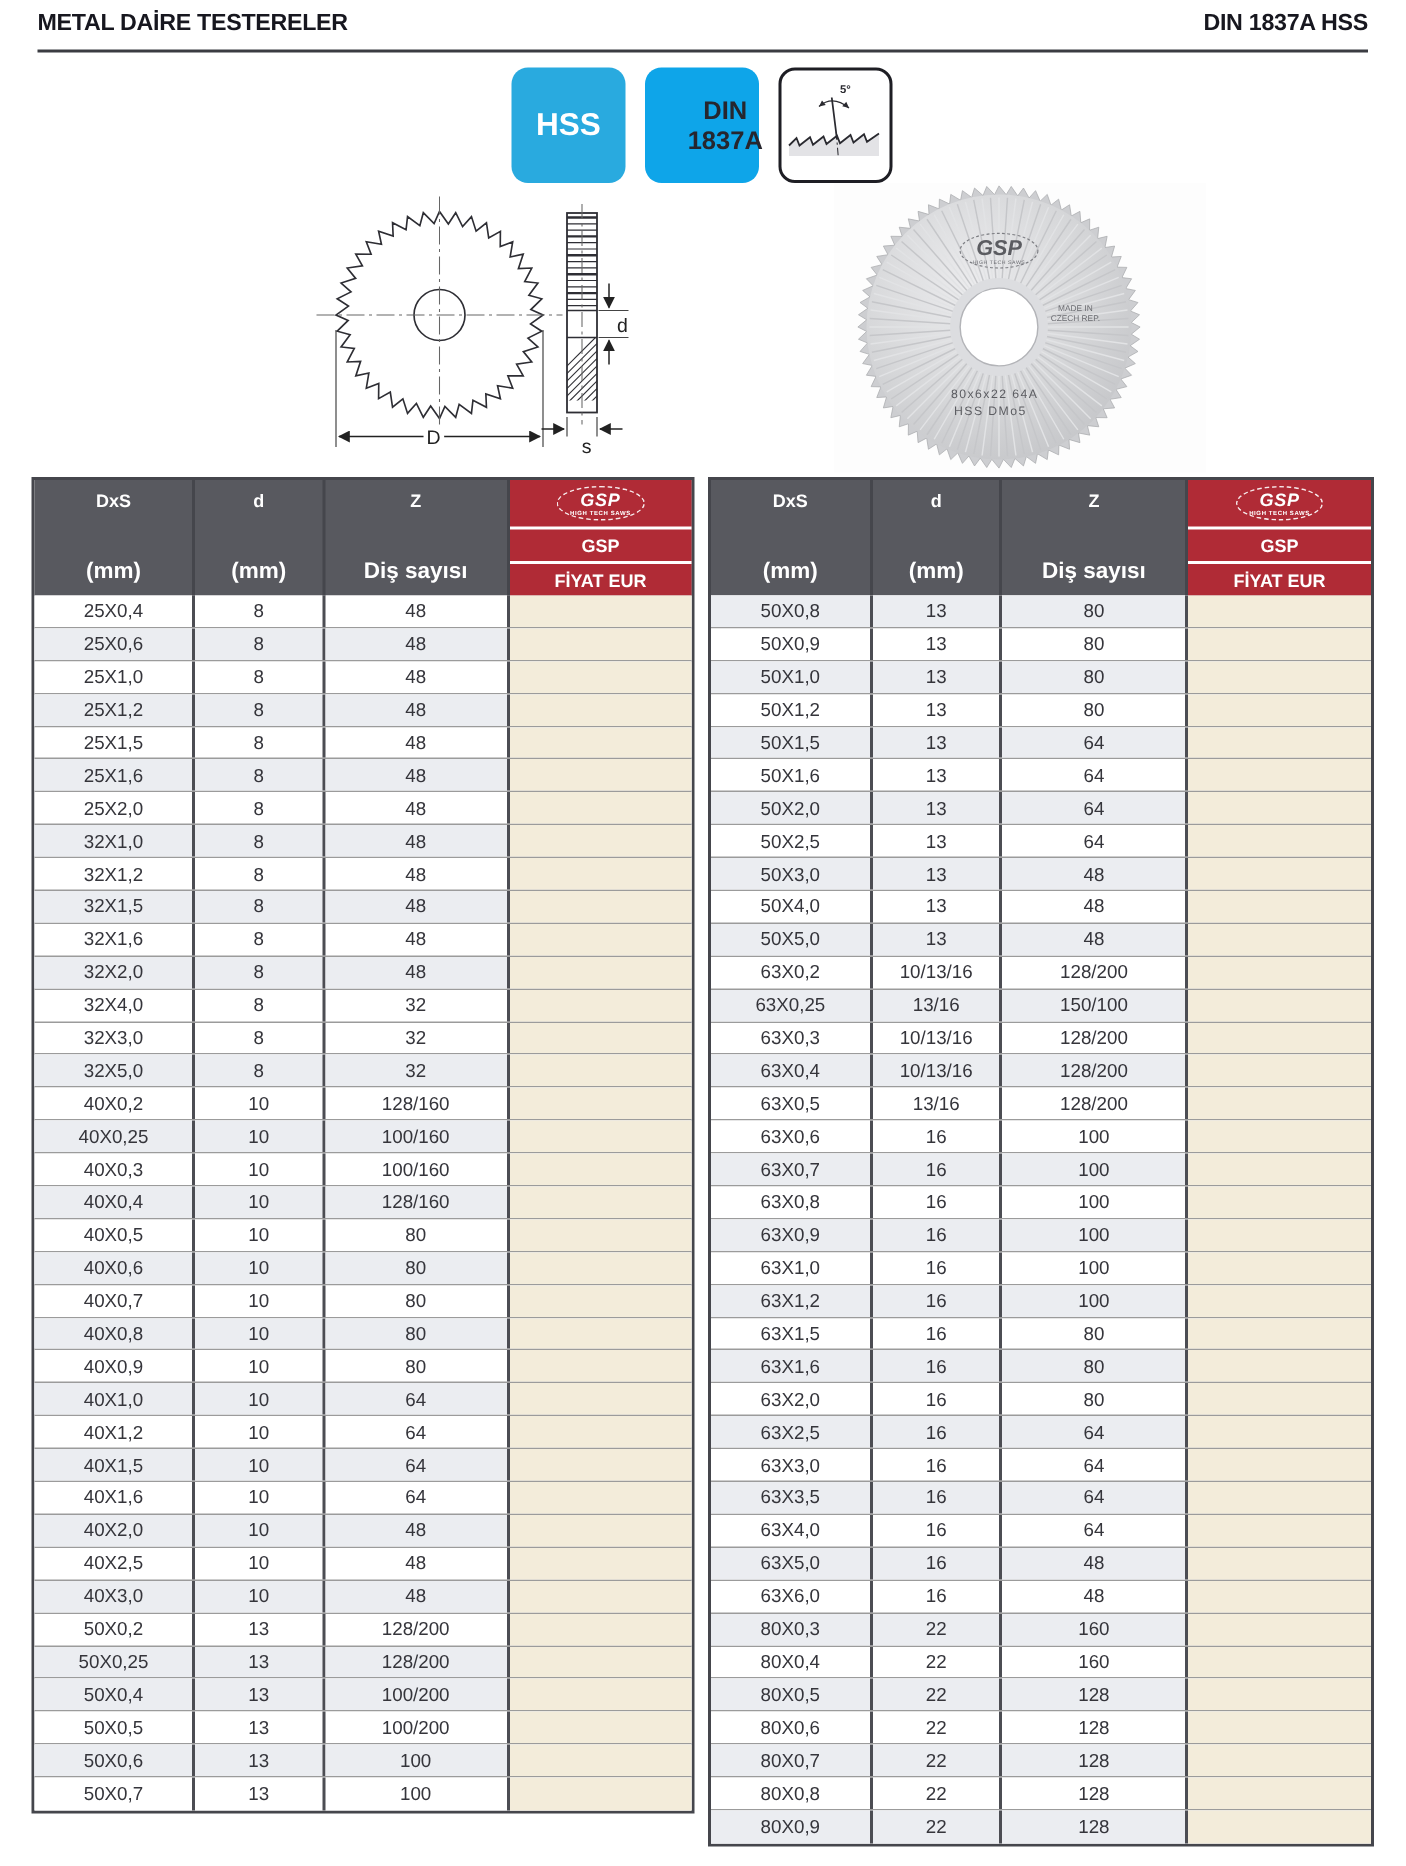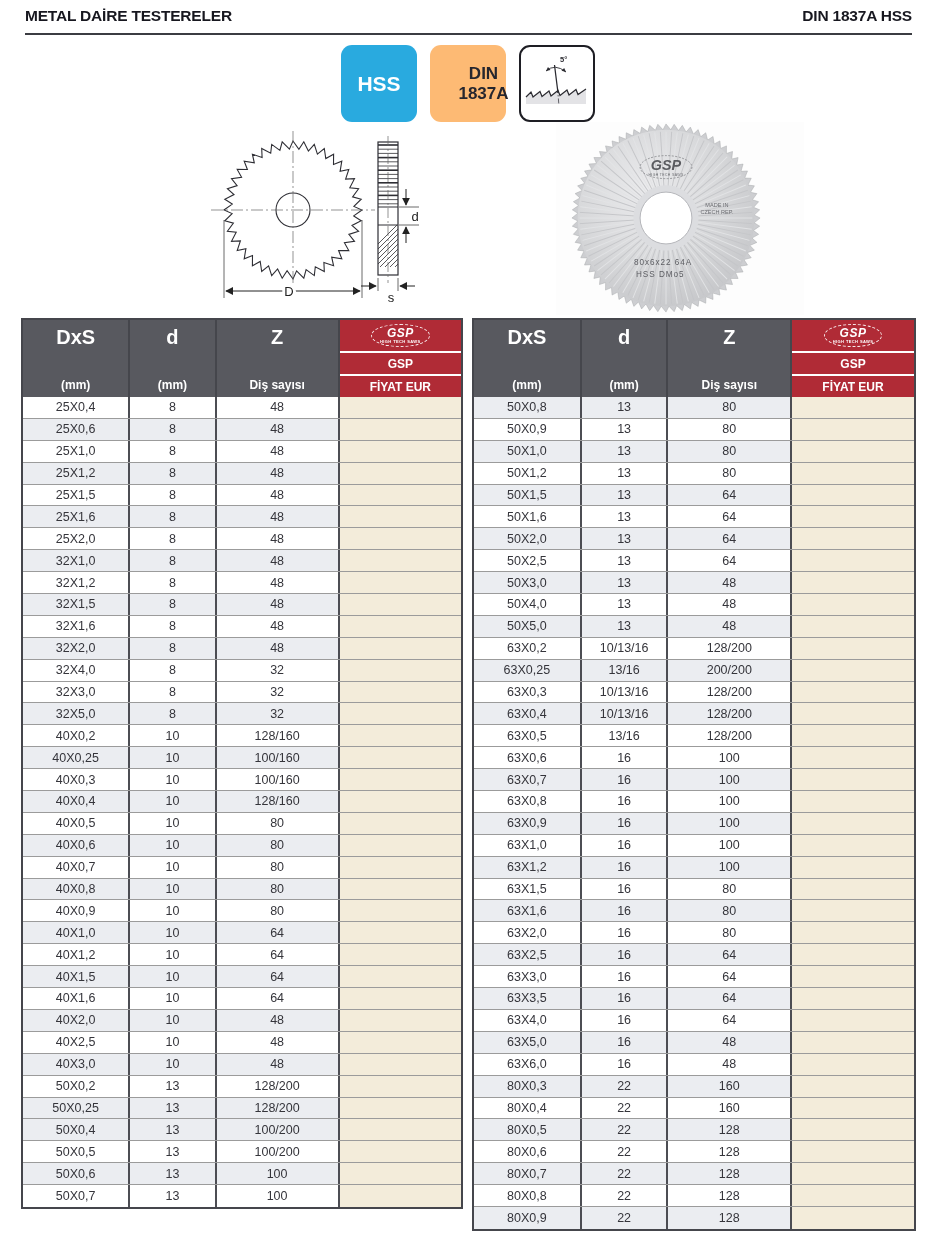--- a/index.html
+++ b/index.html
@@ -10,39 +10,39 @@
   .titlebar{position:absolute;left:25px;right:25px;top:7px;display:flex;
             justify-content:space-between;font-weight:bold;font-size:15.5px;
             color:#17171f;letter-spacing:-0.2px;}
   .rule{position:absolute;left:25px;right:25px;top:33px;height:2px;background:#3b3c42;}
 
   
   .badges{position:absolute;left:341px;top:45px;display:flex;gap:13px;}
   .badge{width:76px;height:77px;border-radius:11px;display:flex;align-items:center;
          justify-content:center;box-sizing:border-box;}
   .badge-hss{background:#29aadf;color:#fff;font-weight:bold;font-size:21px;}
-  .badge-din{background:#fdba74;color:#26262e;font-weight:bold;font-size:17px;
+  .badge-din{background:#0ea5e9;color:#26262e;font-weight:bold;font-size:17px;
              line-height:1.15;text-align:center;flex-direction:column;padding-left:31px;}
   .badge-tooth{background:#fff;border:2px solid #1e1e24;}
 
   
   .tech{position:absolute;left:163px;top:128px;}
   .photo{position:absolute;left:556px;top:122px;width:248px;height:193px;background:#fdfdfd;}
   .photo svg{position:absolute;left:14px;top:0;}
 
   
   .dtable{position:absolute;top:318px;border:2px solid #45464c;box-sizing:border-box;background:#fff;}
   #table-left{left:21px;width:442px;}
   #table-right{left:472px;width:444px;}
   .thead{display:grid;grid-template-columns:24.5% 19.7% 28.1% 27.7%;height:77px;background:#58595f;}
   .th{display:flex;flex-direction:column;align-items:center;justify-content:center;color:#fff;
       border-right:2px solid #45464c;line-height:1.3;box-sizing:border-box;}
   .th:last-child{border-right:none;}
-  .th .l1{font-weight:bold;font-size:20px;}
-  .th .l2{font-size:12px;font-weight:bold;margin-top:28px;}
+  .th .l1{font-weight:bold;font-size:12px;}
+  .th .l2{font-size:15px;font-weight:bold;margin-top:28px;}
   .th-price{background:#b02b36;display:flex;flex-direction:column;align-items:stretch;
             justify-content:flex-start;line-height:1;}
   .ph-sec{display:flex;align-items:center;justify-content:center;color:#fff;font-weight:bold;
           font-size:12px;box-sizing:border-box;}
   .ph-logo{height:33px;border-bottom:2px solid #fff;}
   .ph-gsp{height:23px;border-bottom:2px solid #fff;}
   .ph-fiyat{flex:1;}
   .gsp-seal{display:flex;flex-direction:column;align-items:center;
             border:1px dashed rgba(255,255,255,.9);border-radius:50%;
             padding:2px 8px 2px;line-height:1;}
@@ -636,21 +636,21 @@
         </div>
         <div class="trow">
           <div class="tcell">63X0,2</div>
           <div class="tcell">10/13/16</div>
           <div class="tcell">128/200</div>
           <div class="tcell price"></div>
         </div>
         <div class="trow shaded">
           <div class="tcell">63X0,25</div>
           <div class="tcell">13/16</div>
-          <div class="tcell">200/200</div>
+          <div class="tcell">150/100</div>
           <div class="tcell price"></div>
         </div>
         <div class="trow">
           <div class="tcell">63X0,3</div>
           <div class="tcell">10/13/16</div>
           <div class="tcell">128/200</div>
           <div class="tcell price"></div>
         </div>
         <div class="trow shaded">
           <div class="tcell">63X0,4</div>

